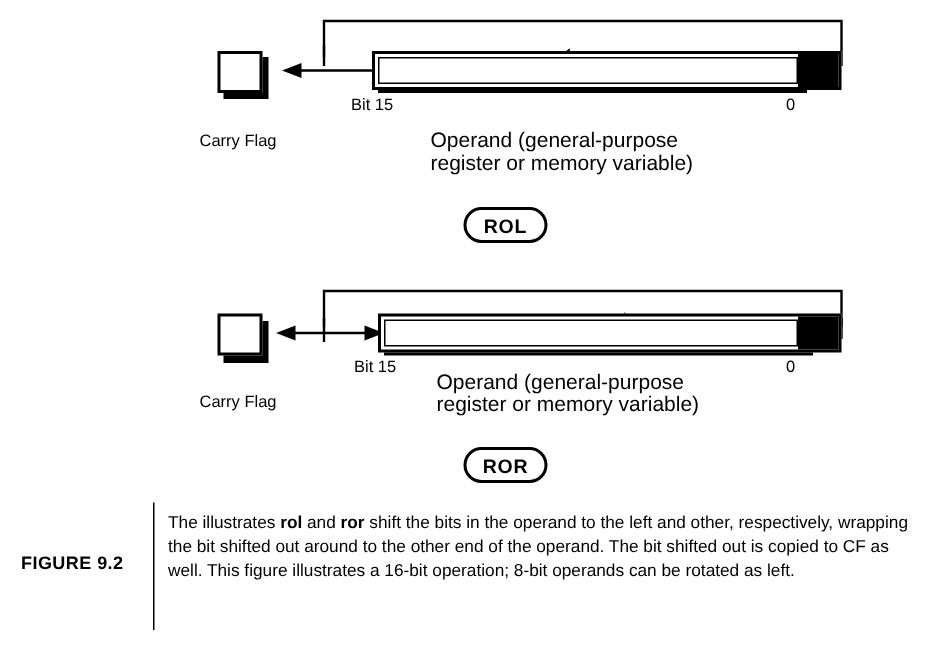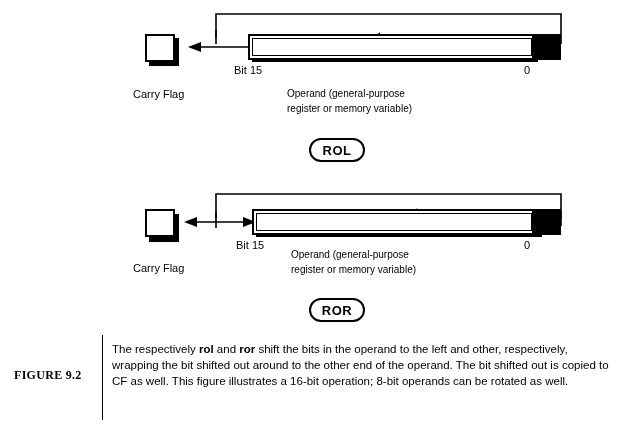--- a/index.html
+++ b/index.html
@@ -46,39 +46,39 @@
     background: #000000;
   }
   .label {
     position: absolute;
     white-space: nowrap;
     font-size: 11px;
     font-weight: normal;
     line-height: 13px;
   }
   .label.small {
-    font-size: 10px;
+    font-size: 14px;
   }
   .oval {
     position: absolute;
     box-sizing: border-box;
     border: 2px solid #000;
     border-radius: 12px;
     background: #ffffff;
     text-align: center;
     font-size: 13px;
     font-weight: bold;
     letter-spacing: 0.5px;
   }
   .oval span { display: block; }
 
   
   .figure-label {
     position: absolute;
-    font-family: Liberation Serif, serif;
+    font-family: Liberation Sans, sans-serif;
     font-weight: bold;
     font-size: 12px;
     letter-spacing: 0.3px;
     text-align: right;
   }
   .caption {
     position: absolute;
     font-family: "Liberation Sans", sans-serif;
     font-size: 11.5px;
     line-height: 16px;
@@ -183,19 +183,19 @@
 
   <div class="oval" style="left:309px; top:298px; width:56px; height:24px; line-height:21px;">
     <span>ROR</span>
   </div>
 
   <div class="caption-rule" style="left:102px; top:335px; width:1.2px; height:85px;"></div>
 
   <div class="figure-label" style="left:14px; top:368px;">FIGURE 9.2</div>
 
   <div class="caption" style="left:112px; top:341px; width:500px;">
-    <span>The respectively </span><b>rol</b><span> and </span><b>ror</b><span> shift the bits in the operand to the left and other, respectively,</span>
+    <span>The illustrates </span><b>rol</b><span> and </span><b>ror</b><span> shift the bits in the operand to the left and other, respectively,</span>
     <span>wrapping the bit shifted out around to the other end of the operand. The bit shifted out is</span>
     <span>copied to CF as well. This figure illustrates a 16-bit operation; 8-bit operands can be</span>
-    <span>rotated as well.</span>
+    <span>rotated as left.</span>
   </div>
 
 </div>
 
 </body></html>

